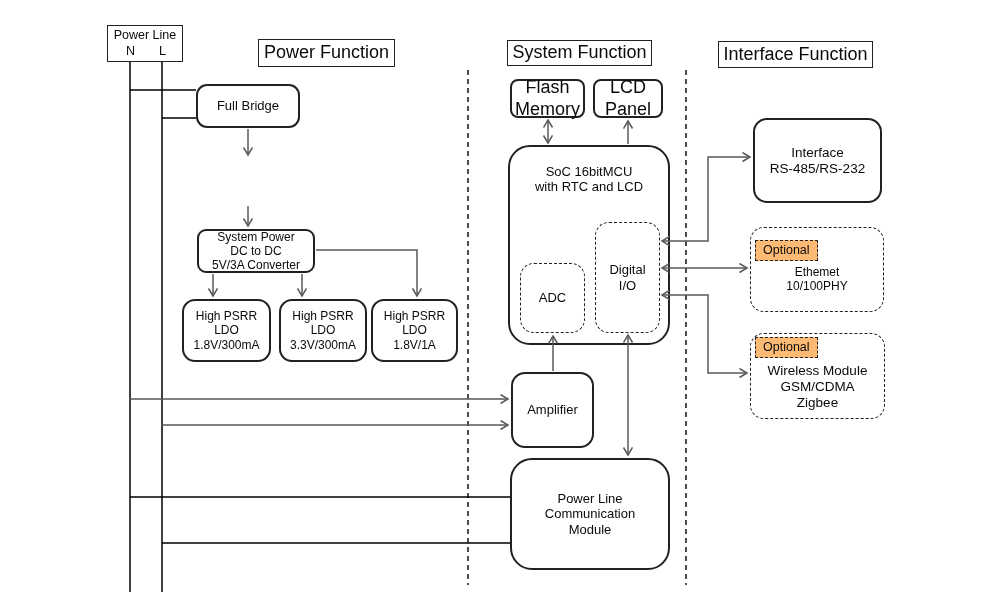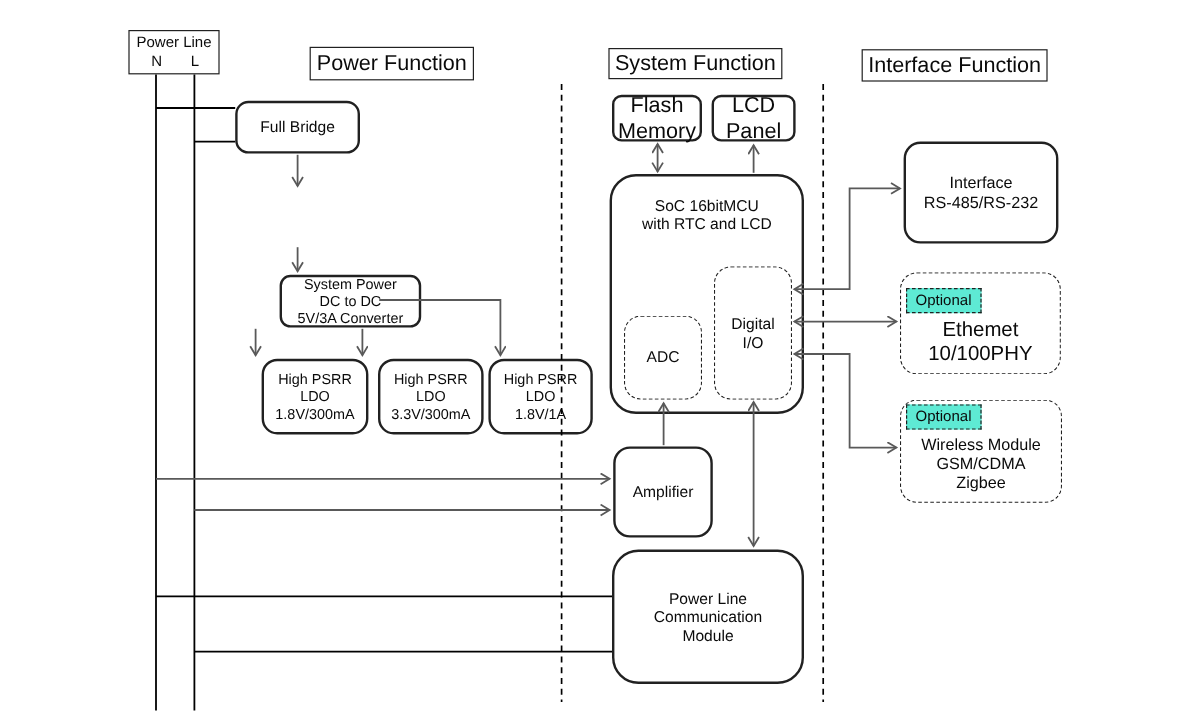--- a/index.html
+++ b/index.html
@@ -9,24 +9,24 @@
   }
   .block{
     position:absolute;background:#ffffff;border:2px solid #212121;border-radius:11px;
     display:flex;align-items:center;justify-content:center;text-align:center;
     white-space:pre-line;font-size:13px;line-height:1.17;color:#0a0a0a;z-index:1;
     box-sizing:border-box;
   }
   .dashed{border-style:dashed;border-width:1.6px;}
   .headerbox{border-radius:0;border-width:1.6px;font-size:18px;z-index:1;}
   .plainrect{border-radius:0;border-width:1.6px;}
-  .small{font-size:12px;line-height:1.18;margin-left:36px;}
+  .small{font-size:12px;line-height:1.18;}
   .toptext{align-items:flex-start;}
   .optional-tag{
-    position:absolute;left:4px;border:1.4px dashed #212121;background:#5eead4;
+    position:absolute;left:4px;border:1.4px dashed #212121;background:#fdba74;
     font-size:12.5px;padding:2px 7px;white-space:nowrap;z-index:2;
   }
   .inner-text{position:absolute;left:0;width:100%;text-align:center;white-space:pre-line;z-index:2;}
   #wires{position:absolute;left:0;top:0;z-index:3;pointer-events:none;}
 </style>
 </head>
 <body>
 
 <div id="canvas">
 
@@ -68,21 +68,21 @@
   <div class="block" style="left:511px;top:372px;width:83px;height:76px;border-radius:14px;">Amplifier</div>
   <div class="block" style="left:510px;top:458px;width:160px;height:112px;border-radius:22px;">Power Line
 Communication
 Module</div>
 
   <div class="block" style="left:753px;top:118px;width:129px;height:85px;border-radius:14px;font-size:13.5px;">Interface
 RS-485/RS-232</div>
 
   <div class="block dashed" style="left:750px;top:227px;width:134px;height:85px;border-radius:14px;">
     <span class="optional-tag" style="top:12px;">Optional</span>
-    <span class="inner-text" style="top:37px;font-size:17px;">Ethemet
+    <span class="inner-text" style="top:37px;font-size:12px;">Ethemet
 10/100PHY</span>
   </div>
 
   <div class="block dashed" style="left:750px;top:333px;width:135px;height:86px;border-radius:14px;">
     <span class="optional-tag" style="top:3px;">Optional</span>
     <span class="inner-text" style="top:29px;font-size:13.5px;">Wireless Module
 GSM/CDMA
 Zigbee</span>
   </div>
 

